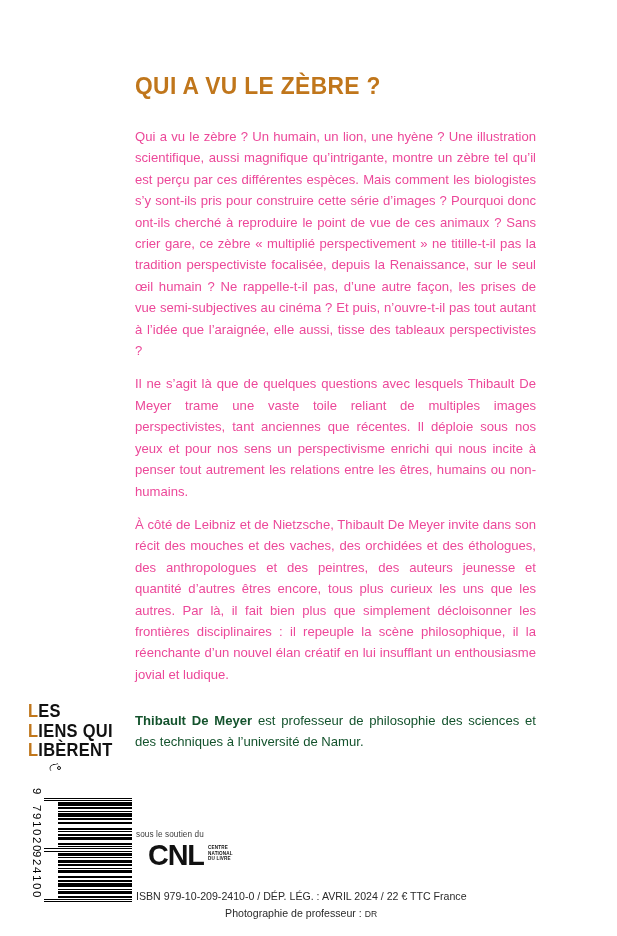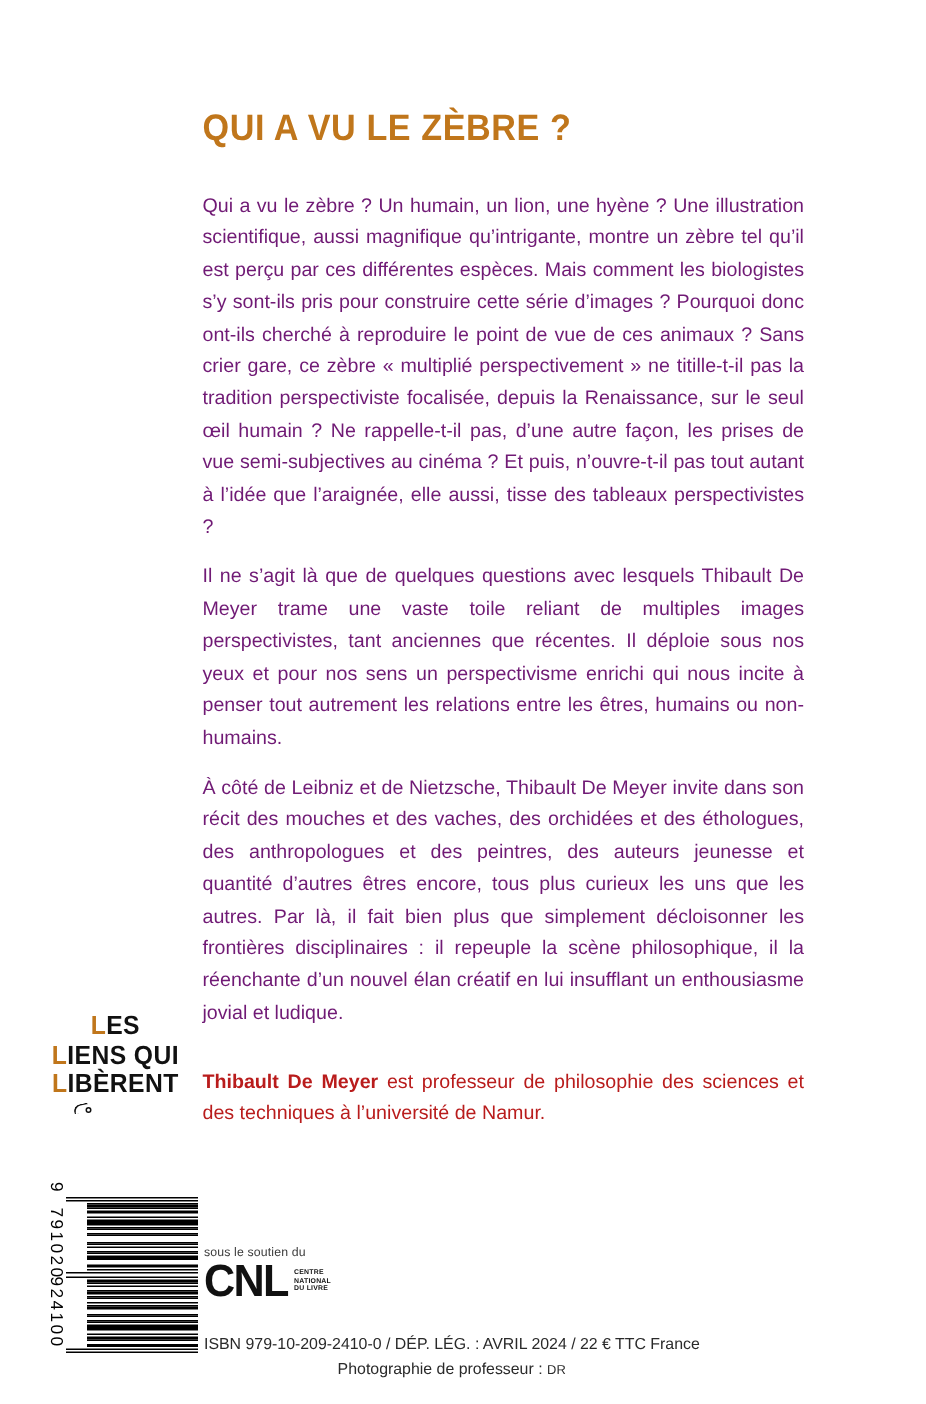--- a/index.html
+++ b/index.html
@@ -34,52 +34,51 @@
 
   
   .blurb {
     position: absolute;
     left: 135px;
     top: 126px;
     width: 401px;
     font-size: 13.1px;
     line-height: 21.4px;
     text-align: justify;
-    color: #701a75;
+    color: #ec4899;
   }
   .blurb p {
     margin: 0 0 12px 0;
   }
   .blurb p:last-child {
     margin-bottom: 0;
   }
 
   
   .author-note {
     position: absolute;
     left: 135px;
     top: 710px;
     width: 401px;
     font-size: 13.1px;
     line-height: 21.4px;
     text-align: justify;
-    color: #b91c1c;
+    color: #14532d;
   }
   .author-note .author-name {
     font-weight: bold;
   }
 
   
   .publisher-logo {
     position: absolute;
     left: 28px;
-    top: 674px;
+    top: 702px;
     width: 104px;
     line-height: 19.5px;
-    text-align: center;
   }
   .publisher-logo .logo-line {
     font-size: 17.5px;
     font-weight: bold;
     letter-spacing: 0.3px;
     color: #111111;
     white-space: nowrap;
     transform: scaleX(0.94);
     transform-origin: left center;
   }
@@ -192,20 +191,21 @@
   }
   .support-label {
     font-size: 8.2px;
     color: #3b3b3b;
     letter-spacing: 0.1px;
     margin-bottom: 2px;
   }
   .cnl-logo {
     display: flex;
     align-items: flex-start;
+    margin-left: 12px;
   }
   .cnl-mark {
     font-size: 30px;
     font-weight: bold;
     letter-spacing: -1.2px;
     line-height: 28px;
     color: #111;
     font-stretch: condensed;
     transform: scaleX(0.96);
     transform-origin: left top;

